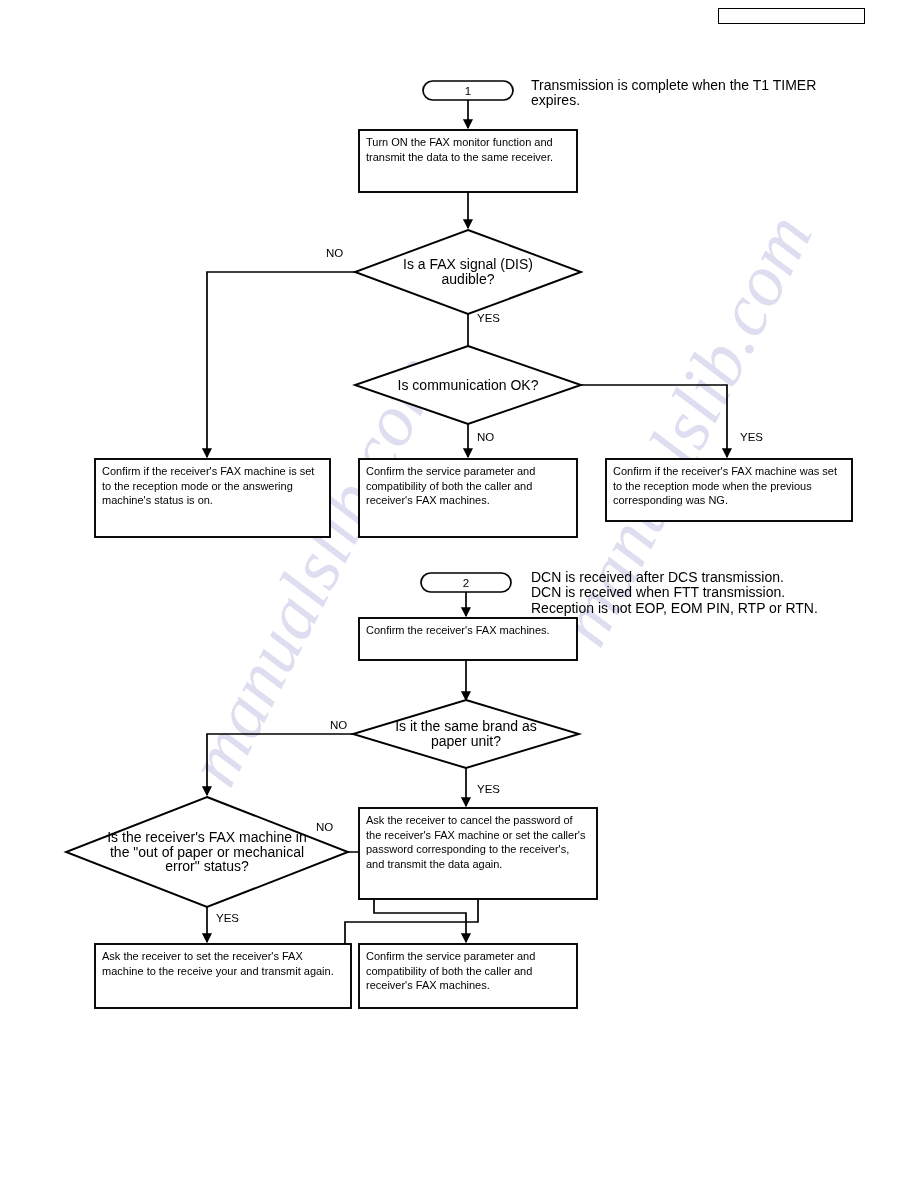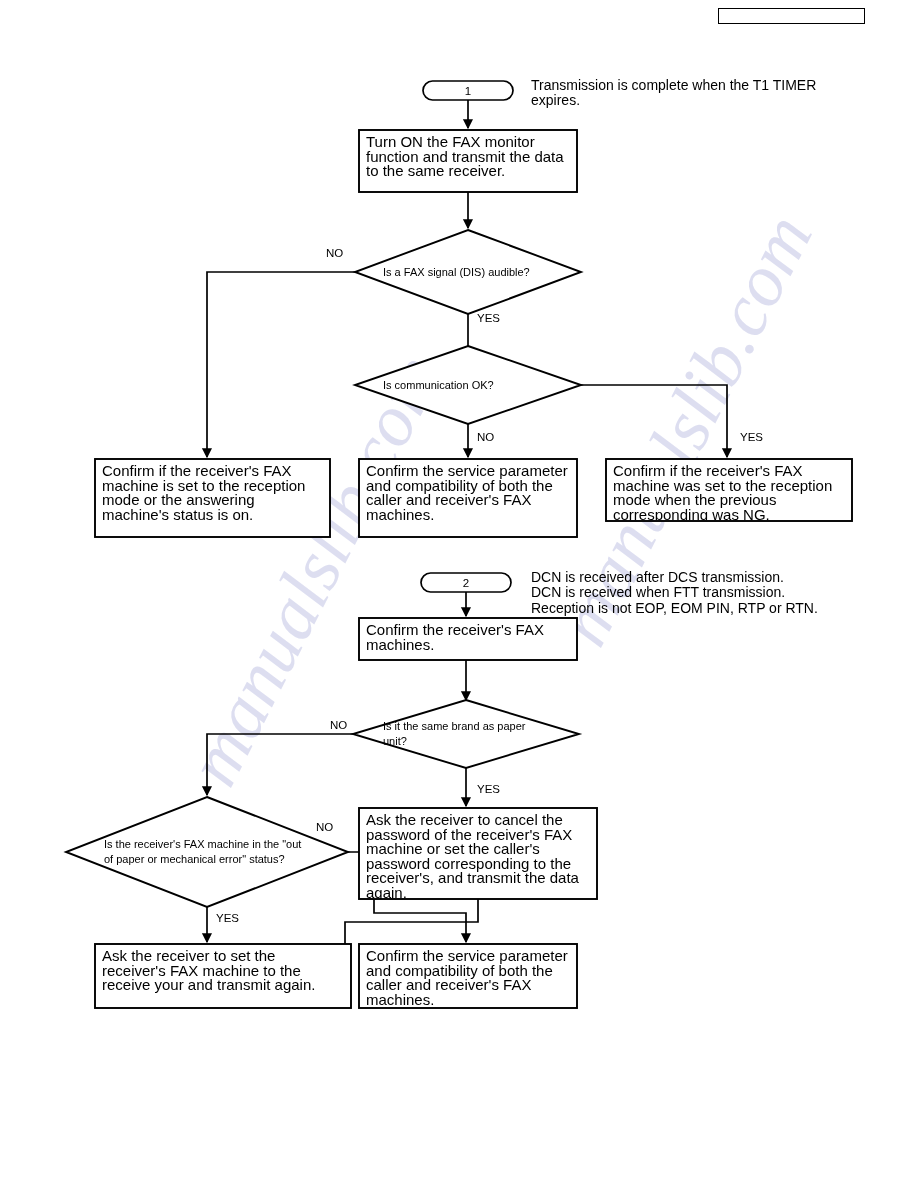--- a/index.html
+++ b/index.html
@@ -18,37 +18,37 @@
     position:absolute;
     left:718px;top:8px;
     width:145px;height:14px;
     border:1.6px solid #000;
     background:#fff;
   }
 
   
   .boxtext{
     font-family:"Liberation Sans", sans-serif;
-    font-size:15px;
+    font-size:11px;
     line-height:14.6px;
     color:#000;
   }
   .notetext{
     font-family:"Liberation Sans", sans-serif;
     font-size:14px;
     line-height:15.4px;
     color:#000;
     white-space:pre-line;
   }
   .diamondtext{
     font-family:"Liberation Sans", sans-serif;
-    font-size:11px;
+    font-size:14px;
     line-height:14.6px;
     color:#000;
-    text-align:left;
+    text-align:center;
     width:100%;
   }
   .termtext{
     font-family:"Liberation Sans", sans-serif;
     font-size:11.5px;
     text-align:center;
     width:100%;
   }
   .lbl{
     font-family:"Liberation Sans", sans-serif;

